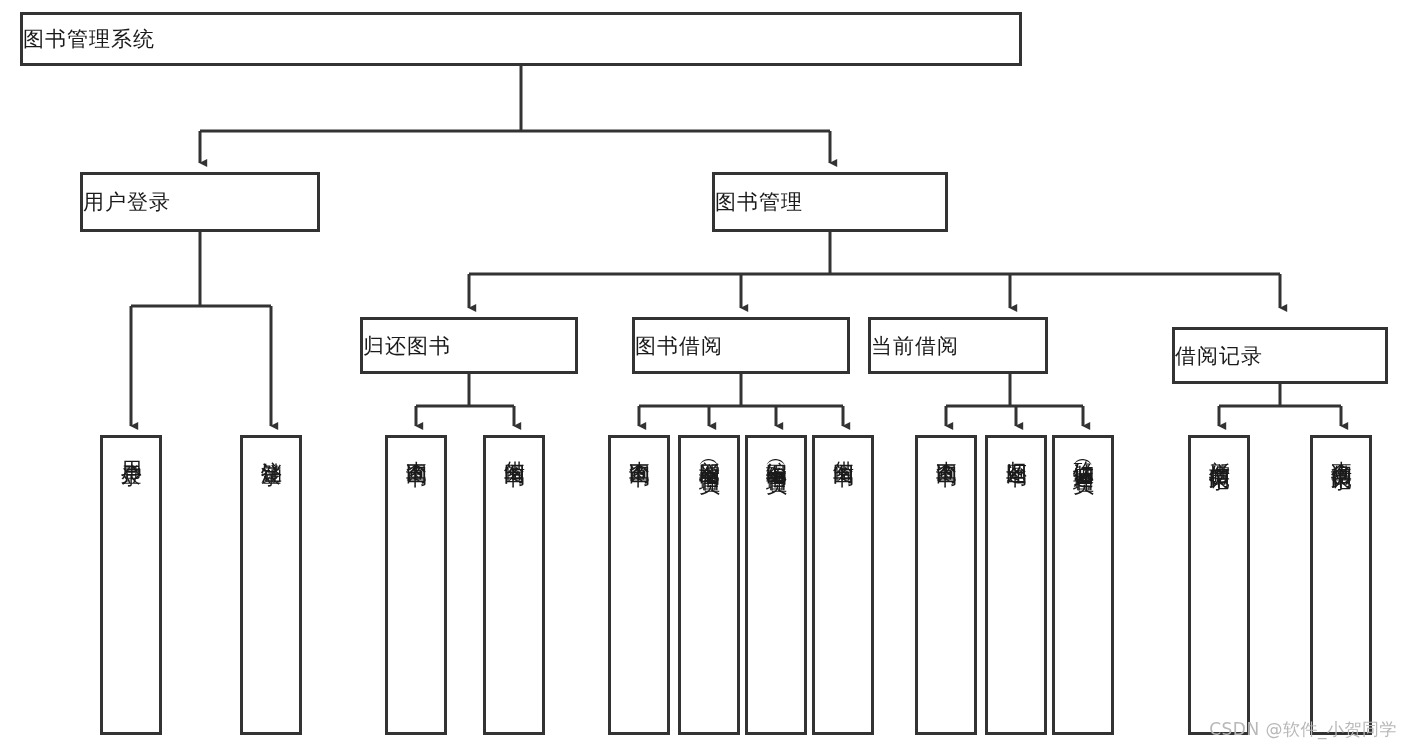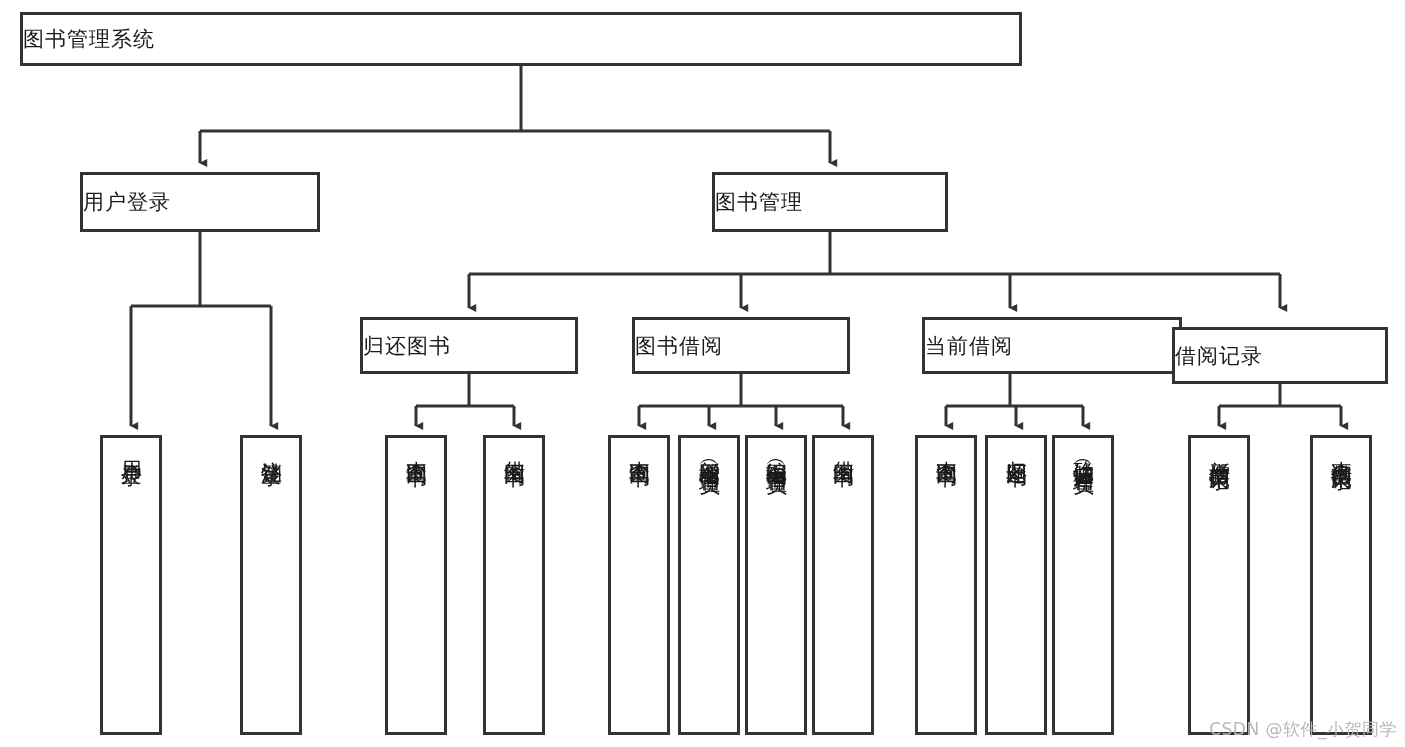--- a/index.html
+++ b/index.html
@@ -124,21 +124,21 @@
   <div class="node horizontal" style="left: 712px; top: 172px; width: 236px; height: 60px;">
     <span class="node-label">图书管理</span>
   </div>
 
   <div class="node horizontal" style="left: 360px; top: 317px; width: 218px; height: 57px;">
     <span class="node-label">归还图书</span>
   </div>
   <div class="node horizontal" style="left: 632px; top: 317px; width: 218px; height: 57px;">
     <span class="node-label">图书借阅</span>
   </div>
-  <div class="node horizontal" style="left: 922px; top: 317px; width: 260px; height: 57px;">
+  <div class="node horizontal" style="left: 868px; top: 317px; width: 180px; height: 57px;">
     <span class="node-label">当前借阅</span>
   </div>
   <div class="node horizontal" style="left: 1172px; top: 327px; width: 216px; height: 57px;">
     <span class="node-label">借阅记录</span>
   </div>
 
   <div class="node vertical" style="left: 100px; top: 435px; width: 62px; height: 300px;">
     <span class="node-label">用户登录</span>
   </div>
   <div class="node vertical" style="left: 240px; top: 435px; width: 62px; height: 300px;">

